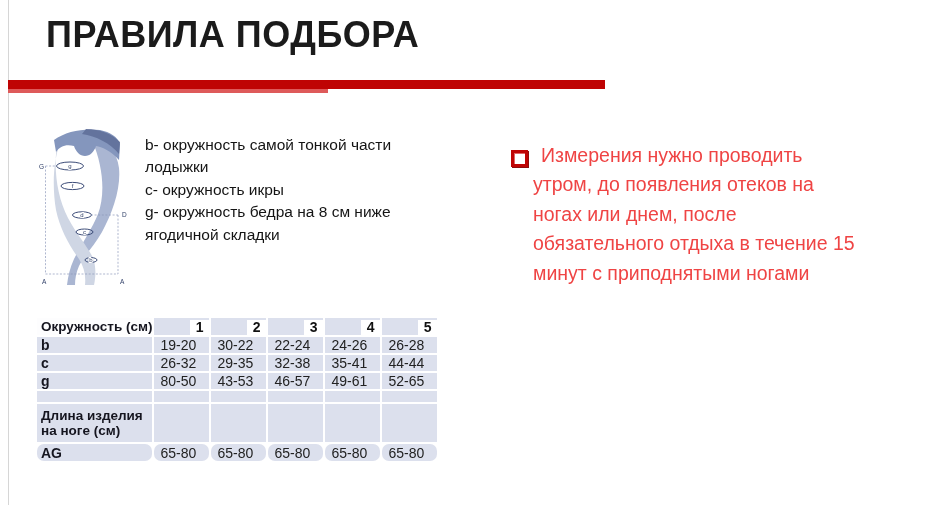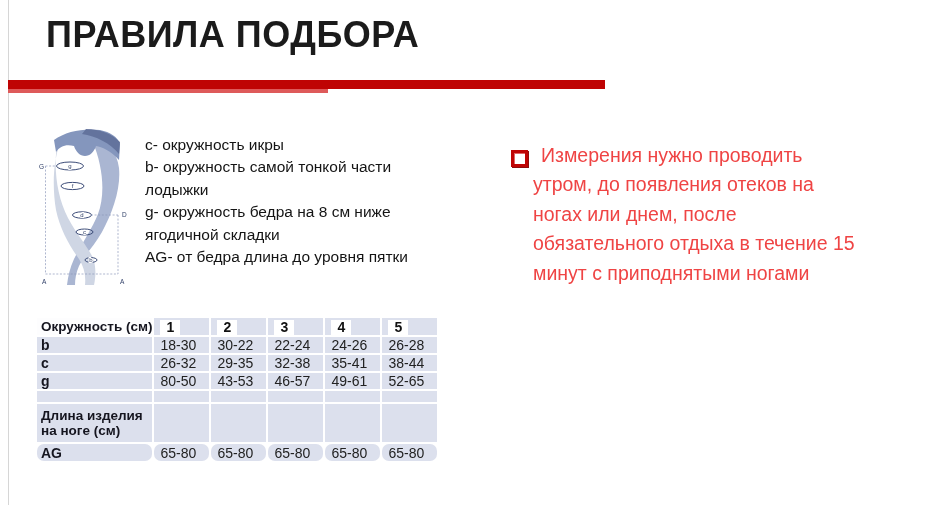--- a/index.html
+++ b/index.html
@@ -53,21 +53,21 @@
     position:absolute;left:35px;top:316px;
     border-collapse:separate;border-spacing:2px;
     font-size:14px;color:#222222;
   }
   table.size-table td{
     background:var(--table_cell_bg);
     vertical-align:middle;padding:0 0 0 6px;
   }
   table.size-table td.lbl{width:112px;font-weight:bold;color:#15151f;padding-left:4px;}
   table.size-table td.cell{width:55px;}
-  table.size-table tr.hdr td{height:17px;}
+  table.size-table tr.hdr td{height:17px;text-align:right;}
   table.size-table tr.hdr td.lbl{background:#fdfdfe;font-size:13.5px;white-space:nowrap;}
   table.size-table .numhl{
     display:inline-block;background:#ffffff;font-weight:bold;
     padding:0 6px;line-height:15px;font-size:14px;color:#111;
   }
   table.size-table tr.data td{height:16px;}
   table.size-table tr.spacer td{height:11px;}
   table.size-table tr.len td{height:38px;}
   table.size-table tr.len td.lbl{font-size:13.5px;line-height:15px;}
   table.size-table tr.ag td{height:17px;border-radius:7px;}
@@ -124,26 +124,25 @@
           <text x="34.5" y="62">f</text>
           <text x="44" y="91">d</text>
           <text x="46.5" y="108">c</text>
           <text x="53" y="136">b</text>
         </g>
       </g>
     </svg>
   </div>
 
   <div class="legend">
-    <div class="legend-line">c- окружность икры</div>
     <div class="legend-line">b- окружность самой тонкой части
 лодыжки</div>
+    <div class="legend-line">c- окружность икры</div>
     <div class="legend-line">g- окружность бедра на 8 см ниже
 ягодичной складки</div>
-    <div class="legend-line">AG- от бедра длина до уровня пятки</div>
   </div>
 
   <div class="note">
     <span class="bullet"></span>
     <p>Измерения нужно проводить
 утром, до появления отеков на
 ногах или днем, после
 обязательного отдыха в течение 15
 минут с приподнятыми ногами</p>
   </div>
@@ -153,33 +152,33 @@
         <tr class="hdr">
       <td class="lbl">Окружность (см)</td>
       <td class="cell"><span class="numhl">1</span></td>
       <td class="cell"><span class="numhl">2</span></td>
       <td class="cell"><span class="numhl">3</span></td>
       <td class="cell"><span class="numhl">4</span></td>
       <td class="cell"><span class="numhl">5</span></td>
     </tr>
     <tr class="data">
       <td class="lbl">b</td>
-      <td class="cell">18-30</td>
+      <td class="cell">19-20</td>
       <td class="cell">30-22</td>
       <td class="cell">22-24</td>
       <td class="cell">24-26</td>
       <td class="cell">26-28</td>
     </tr>
     <tr class="data">
       <td class="lbl">c</td>
       <td class="cell">26-32</td>
       <td class="cell">29-35</td>
       <td class="cell">32-38</td>
       <td class="cell">35-41</td>
-      <td class="cell">38-44</td>
+      <td class="cell">44-44</td>
     </tr>
     <tr class="data">
       <td class="lbl">g</td>
       <td class="cell">80-50</td>
       <td class="cell">43-53</td>
       <td class="cell">46-57</td>
       <td class="cell">49-61</td>
       <td class="cell">52-65</td>
     </tr>
     <tr class="spacer">

